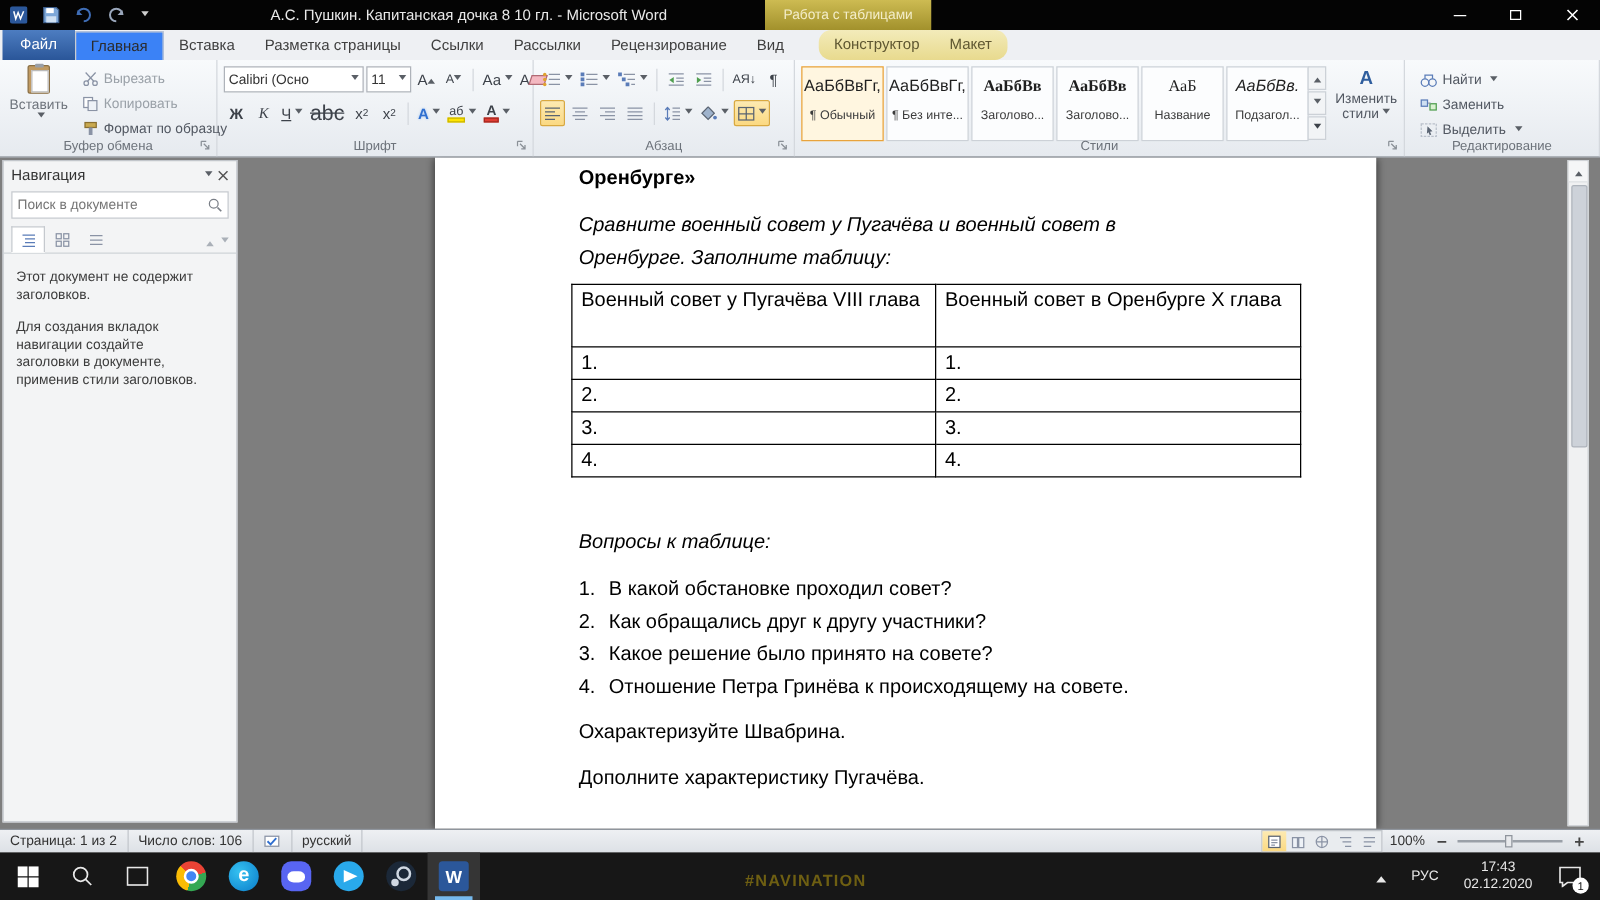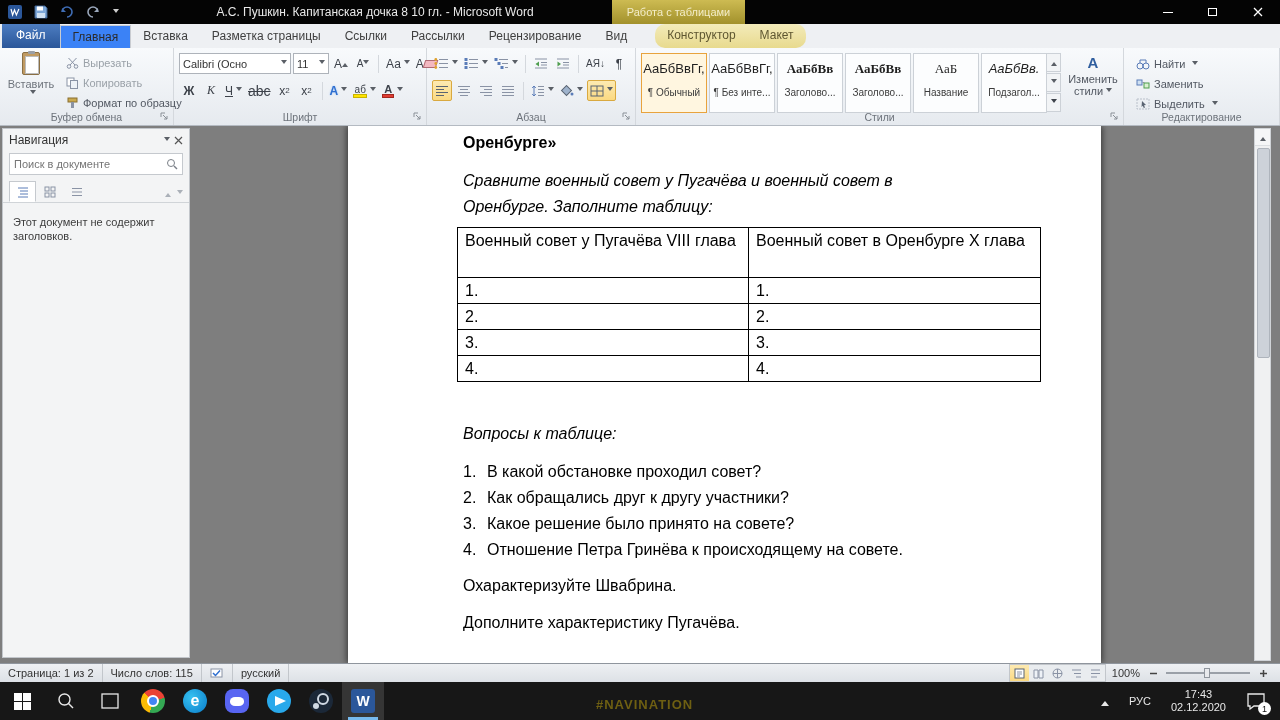--- a/index.html
+++ b/index.html
@@ -291,21 +291,21 @@
       <div class="fbtn" style="font-weight:bold">
           <span>Ж</span>
         </div>
       <div class="fbtn" style="font-style:italic;font-family:'Liberation Serif',serif">
           <span>К</span>
         </div>
       <div class="fbtn" style="text-decoration:underline">
           <span>Ч</span>
           <span class="dd"></span>
         </div>
-      <div class="fbtn" style="text-decoration:line-through;font-size:14px">
+      <div class="fbtn" style="text-decoration:line-through;font-size:17px">
           <span>abc</span>
         </div>
       <div class="fbtn">
           <span>x</span>
           <sub style="font-size:8px">2</sub>
         </div>
       <div class="fbtn">
           <span>x</span>
           <sup style="font-size:8px">2</sup>
         </div>
@@ -559,20 +559,21 @@
             <path d="M1 2.5h10M1 6h10M1 9.5h10" stroke="#8a93a5"></path>
           </svg>
       </div>
       <div class="nav-arrows">
         <span class="tri-up" style="border-bottom-color:#aab0b8"></span>
         <span class="tri-down" style="border-top-color:#aab0b8"></span>
       </div>
     </div>
     <div class="nav-body">
       <div>Этот документ не содержит заголовков.</div>
+      <div class="nav-msg2">Для создания вкладок навигации создайте заголовки в документе, применив стили заголовков.</div>
     </div>
   </div>
 
   <div class="page">
     <div class="doc">
       <div class="doc-h">Оренбурге»</div>
       <div class="doc-it">Сравните военный совет у Пугачёва и военный совет в</div>
       <div class="doc-it">Оренбурге. Заполните таблицу:</div>
       <table>
         <colgroup>
@@ -632,21 +633,21 @@
       </div>
     <div class="vs-thumb"></div>
   </div>
 </div>
 
 <div class="statusbar">
   <div class="seg">
       <span>Страница: 1 из 2</span>
     </div>
   <div class="seg">
-      <span>Число слов: 115</span>
+      <span>Число слов: 106</span>
     </div>
   <div class="seg">
     <svg width="14" height="12">
         <rect x="1" y="2" width="11" height="8" fill="#fff" stroke="#8a93a5"></rect>
         <path d="M3 6l2.5 2.5L10 3.5" stroke="#2f6fd0" stroke-width="1.5" fill="none"></path>
       </svg>
   </div>
   <div class="seg">
       <span>русский</span>
     </div>

